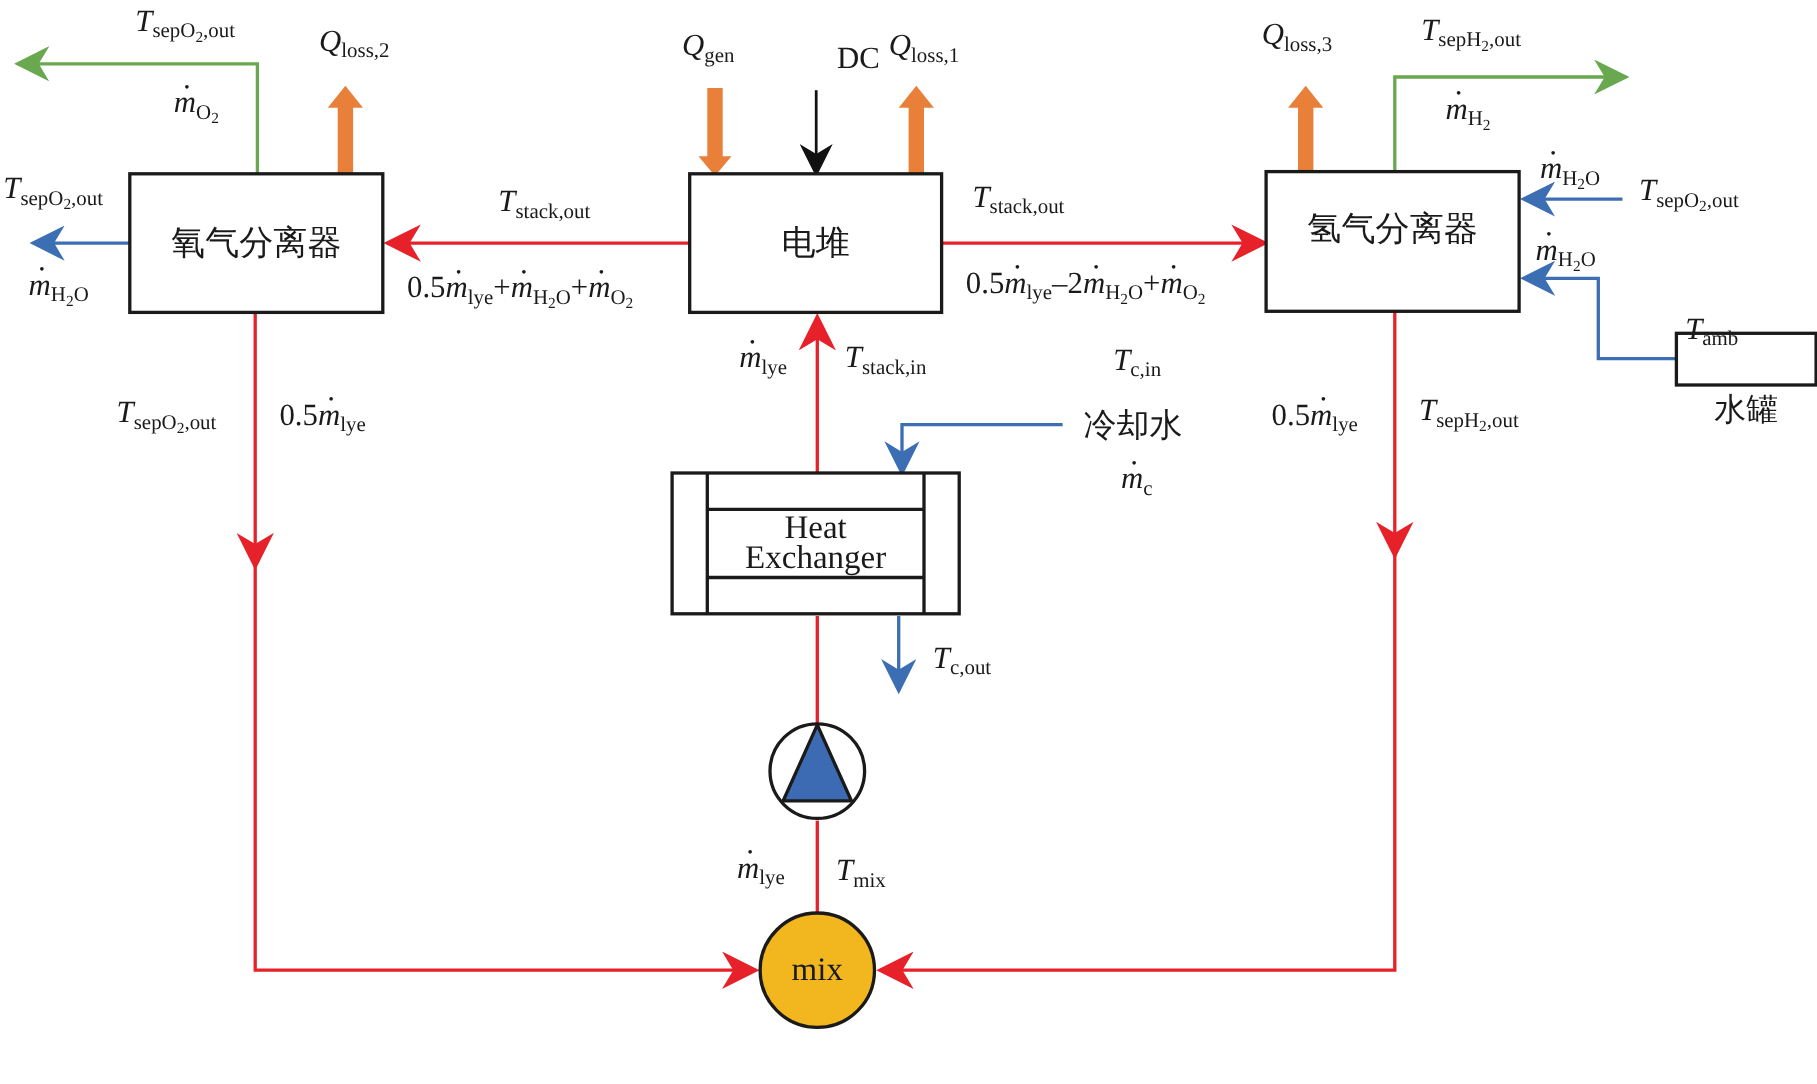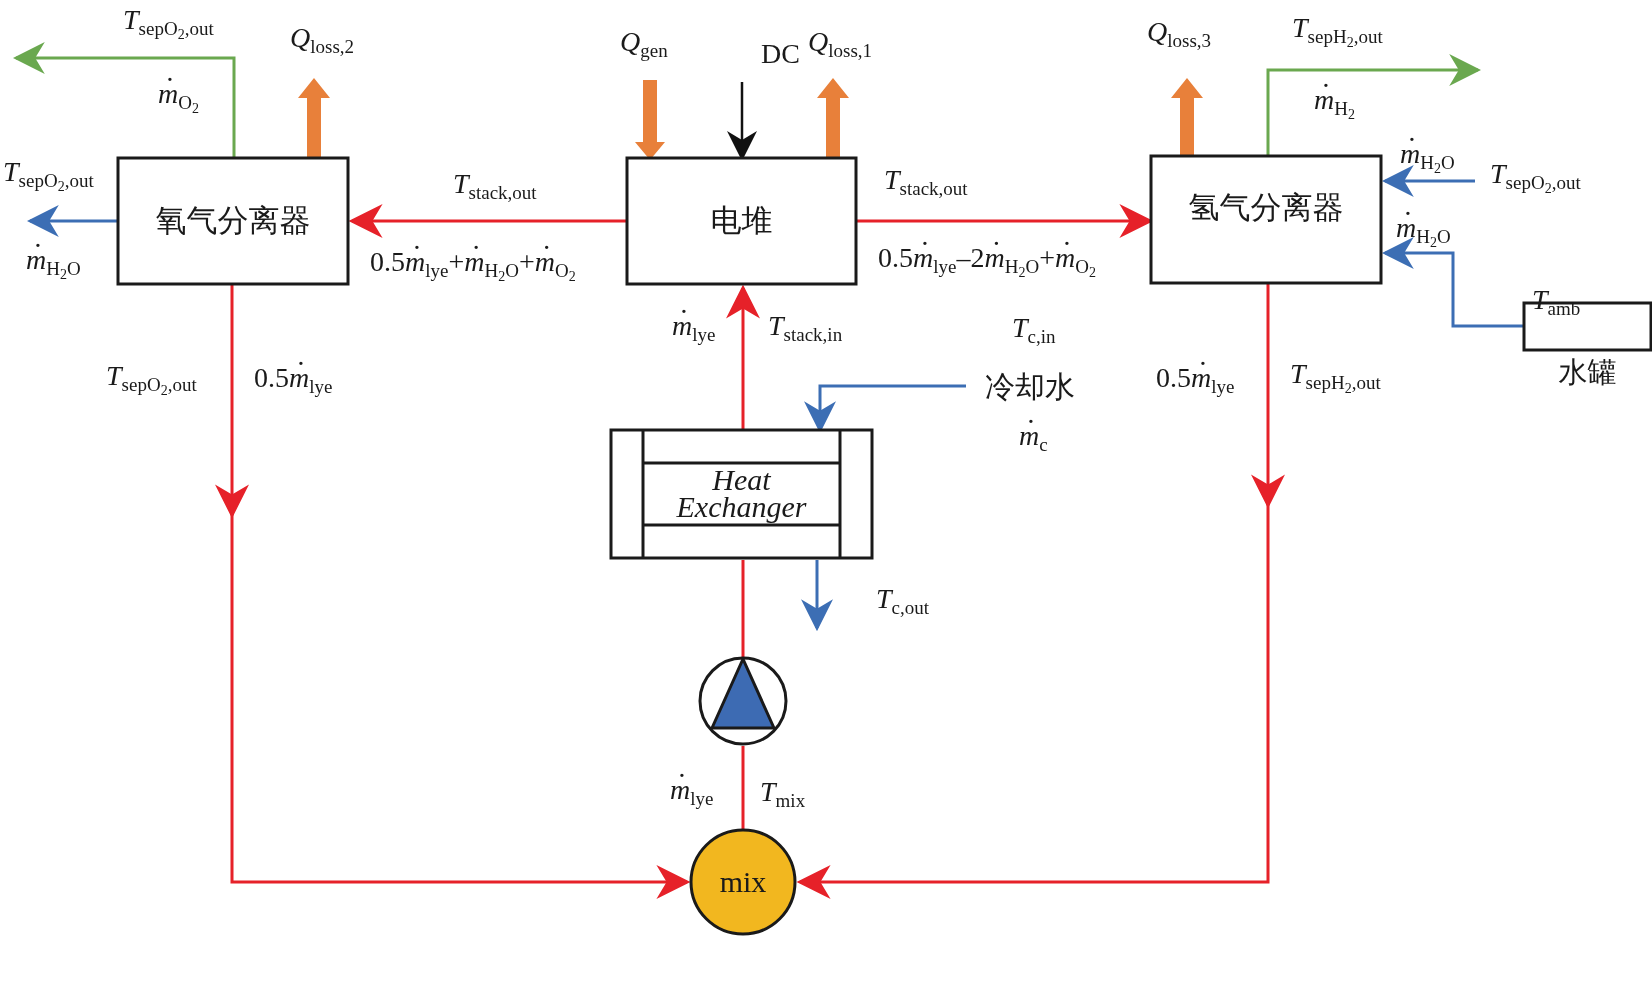--- a/index.html
+++ b/index.html
@@ -89,21 +89,21 @@
     <path d="M743,659 L774,728 L712,728 Z" fill="#3d6bb3" stroke="#1a1a1a" stroke-width="3" stroke-linejoin="round"></path>
   </g>
 
   <circle cx="743" cy="882" r="52" fill="#f2b71f" stroke="#1a1a1a" stroke-width="3"></circle>
 </svg>
 
 <div class="box-text" style="left:118px;top:158px;width:230px;height:126px;">氧气分离器</div>
 <div class="box-text" style="left:627px;top:158px;width:229px;height:126px;border-radius:32px;">电堆</div>
 <div class="box-text" style="left:1151px;top:156px;width:230px;height:103px;">氢气分离器</div>
 <div class="box-text" style="left:1524px;top:303px;width:127px;height:57px;font-size:29px;margin-top:41px;">水罐</div>
-<div class="hx-text" style="left:643px;top:466px;width:197px;font-style:italic;">
+<div class="hx-text" style="left:643px;top:466px;width:197px;">
   <div>Heat</div>
   <div>Exchanger</div>
 </div>
 <div class="box-text" style="left:691px;top:862px;width:104px;height:40px;font-family:'Liberation Serif',serif;font-size:30px;">mix</div>
 <div class="cn" style="left:692px;top:991px;">混合器</div>
 <div class="cn" style="left:985px;top:372px;">冷却水</div>
 
 <div class="lbl" style="left:716px;top:40px;margin-left:45px;">DC</div>
 <div class="lbl" style="left:620px;top:28px;"><i>Q</i><sub>gen</sub></div>
 <div class="lbl" style="left:808px;top:28px;"><i>Q</i><sub>loss,1</sub></div>
@@ -116,21 +116,21 @@
 <div class="lbl" style="left:26px;top:246px;"><i class="mdot">m</i><sub><span>H</span><sub>2</sub><span>O</span></sub></div>
 <div class="lbl" style="left:453px;top:170px;"><i>T</i><sub>stack,out</sub></div>
 <div class="lbl" style="left:370px;top:248px;"><span>0.5</span><i class="mdot">m</i><sub>lye</sub><span>+</span><i class="mdot">m</i><sub><span>H</span><sub>2</sub><span>O</span></sub><span>+</span><i class="mdot">m</i><sub><span>O</span><sub>2</sub></sub></div>
 <div class="lbl" style="left:106px;top:362px;"><i>T</i><sub><span>sepO</span><sub>2</sub><span>,out</span></sub></div>
 <div class="lbl" style="left:254px;top:364px;"><span>0.5</span><i class="mdot">m</i><sub>lye</sub></div>
 
 <div class="lbl" style="left:672px;top:312px;"><i class="mdot">m</i><sub>lye</sub></div>
 <div class="lbl" style="left:768px;top:312px;"><i>T</i><sub>stack,in</sub></div>
 <div class="lbl" style="left:1012px;top:314px;"><i>T</i><sub>c,in</sub></div>
 <div class="lbl" style="left:1019px;top:422px;"><i class="mdot">m</i><sub>c</sub></div>
-<div class="lbl" style="left:876px;top:585px;"><i>T</i><sub>c,out</sub></div>
+<div class="lbl" style="left:848px;top:585px;"><i>T</i><sub>c,out</sub></div>
 <div class="lbl" style="left:670px;top:776px;"><i class="mdot">m</i><sub>lye</sub></div>
 <div class="lbl" style="left:760px;top:778px;"><i>T</i><sub>mix</sub></div>
 
 <div class="lbl" style="left:884px;top:166px;"><i>T</i><sub>stack,out</sub></div>
 <div class="lbl" style="left:878px;top:244px;"><span>0.5</span><i class="mdot">m</i><sub>lye</sub><span>–</span><span>2</span><i class="mdot">m</i><sub><span>H</span><sub>2</sub><span>O</span></sub><span>+</span><i class="mdot">m</i><sub><span>O</span><sub>2</sub></sub></div>
 <div class="lbl" style="left:1292px;top:14px;"><i>T</i><sub><span>sepH</span><sub>2</sub><span>,out</span></sub></div>
 <div class="lbl" style="left:1314px;top:86px;"><i class="mdot">m</i><sub><span>H</span><sub>2</sub></sub></div>
 <div class="lbl" style="left:1400px;top:140px;"><i class="mdot">m</i><sub><span>H</span><sub>2</sub><span>O</span></sub></div>
 <div class="lbl" style="left:1490px;top:160px;"><i>T</i><sub><span>sepO</span><sub>2</sub><span>,out</span></sub></div>
 <div class="lbl" style="left:1396px;top:214px;"><i class="mdot">m</i><sub><span>H</span><sub>2</sub><span>O</span></sub></div>

